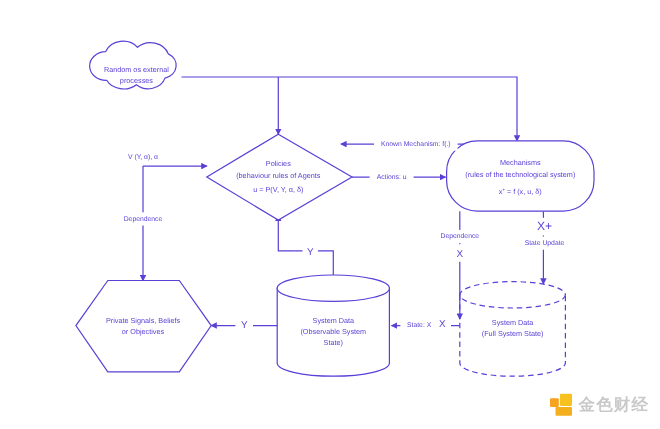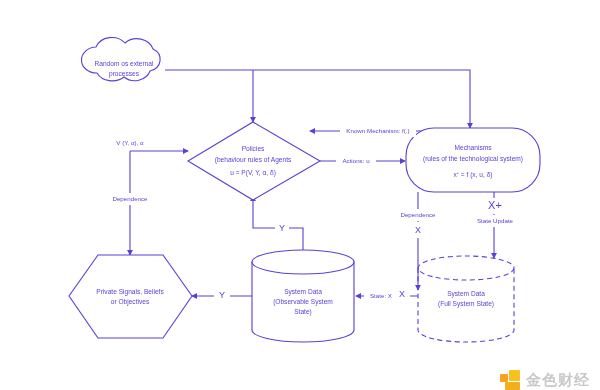--- a/index.html
+++ b/index.html
@@ -57,21 +57,21 @@
     fill: none;
   }
   .conn {
     stroke: #5b3fd6;
     stroke-width: 1.1;
     fill: none;
   }
   .watermark-wrap {
     position: absolute;
     right: 10px;
-    bottom: 0;
+    bottom: 12px;
     display: flex;
     align-items: center;
     gap: 6px;
   }
   .wm-logo {
     position: relative;
     width: 20px;
     height: 20px;
   }
   .wm-logo .sq-a {

